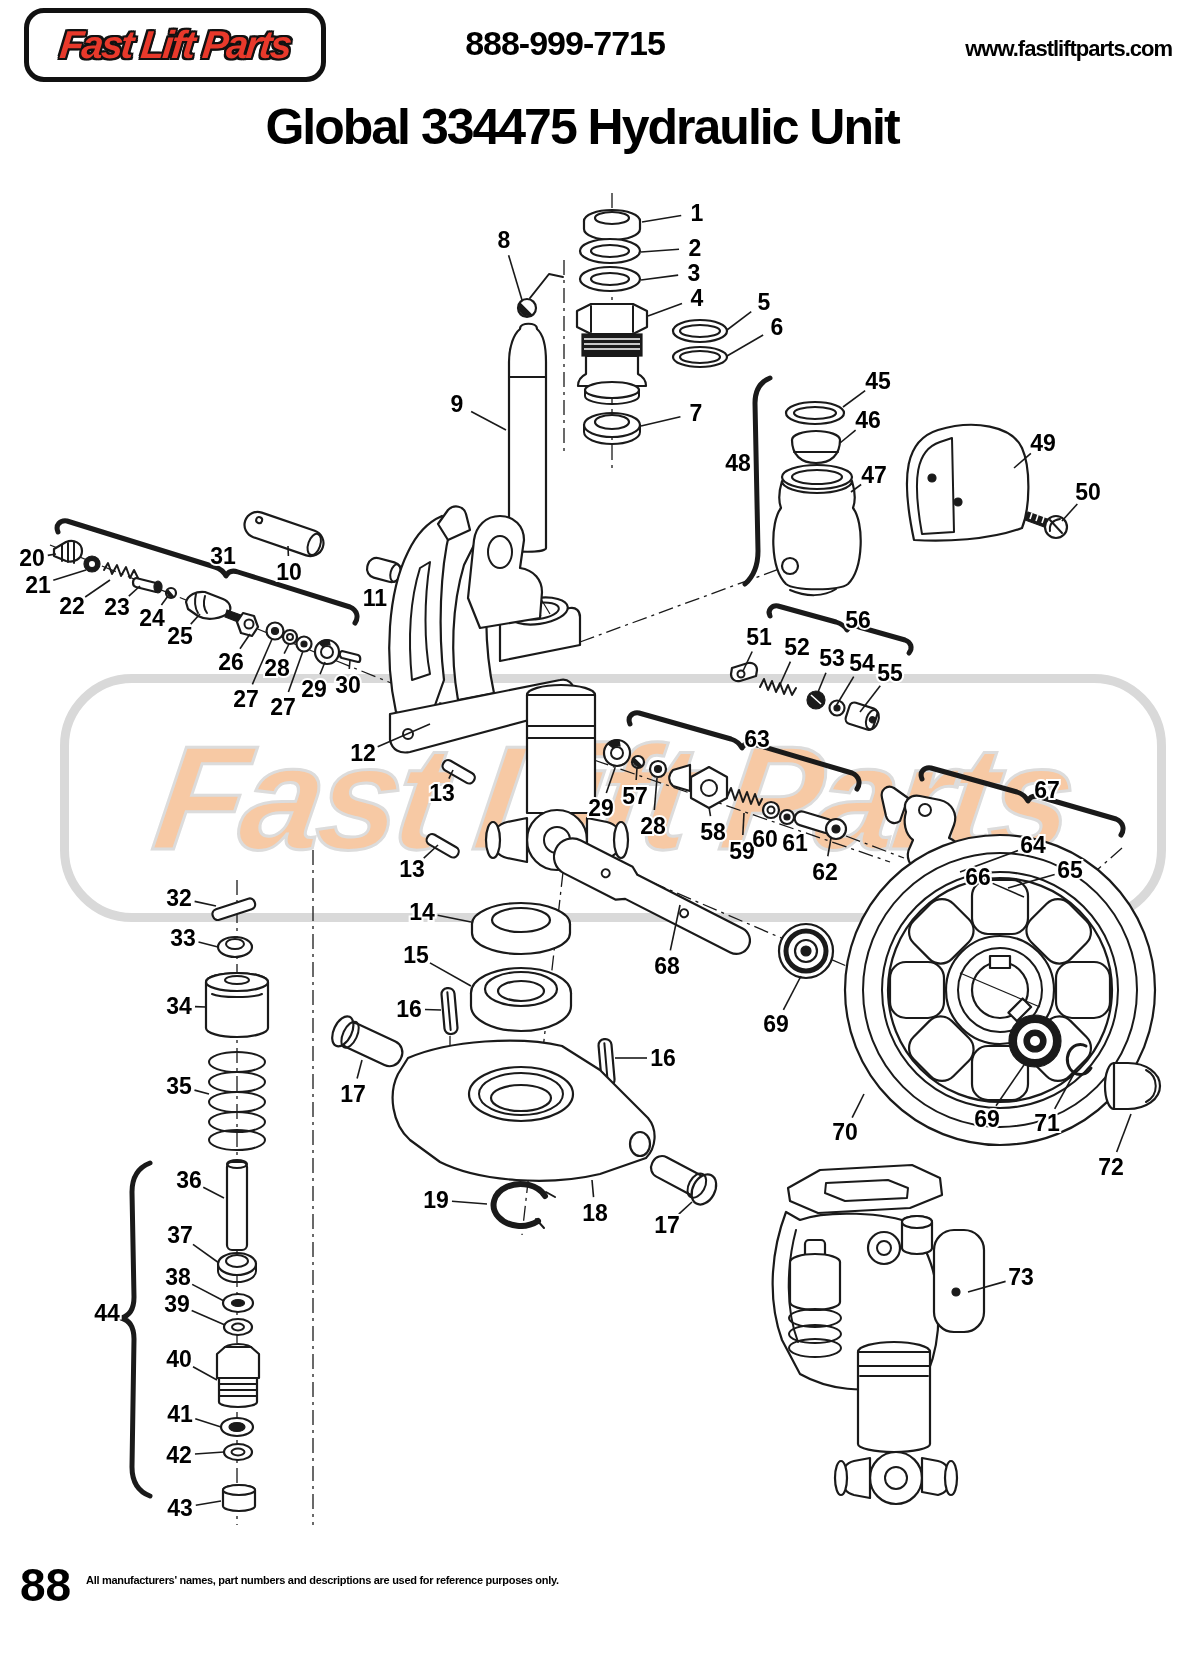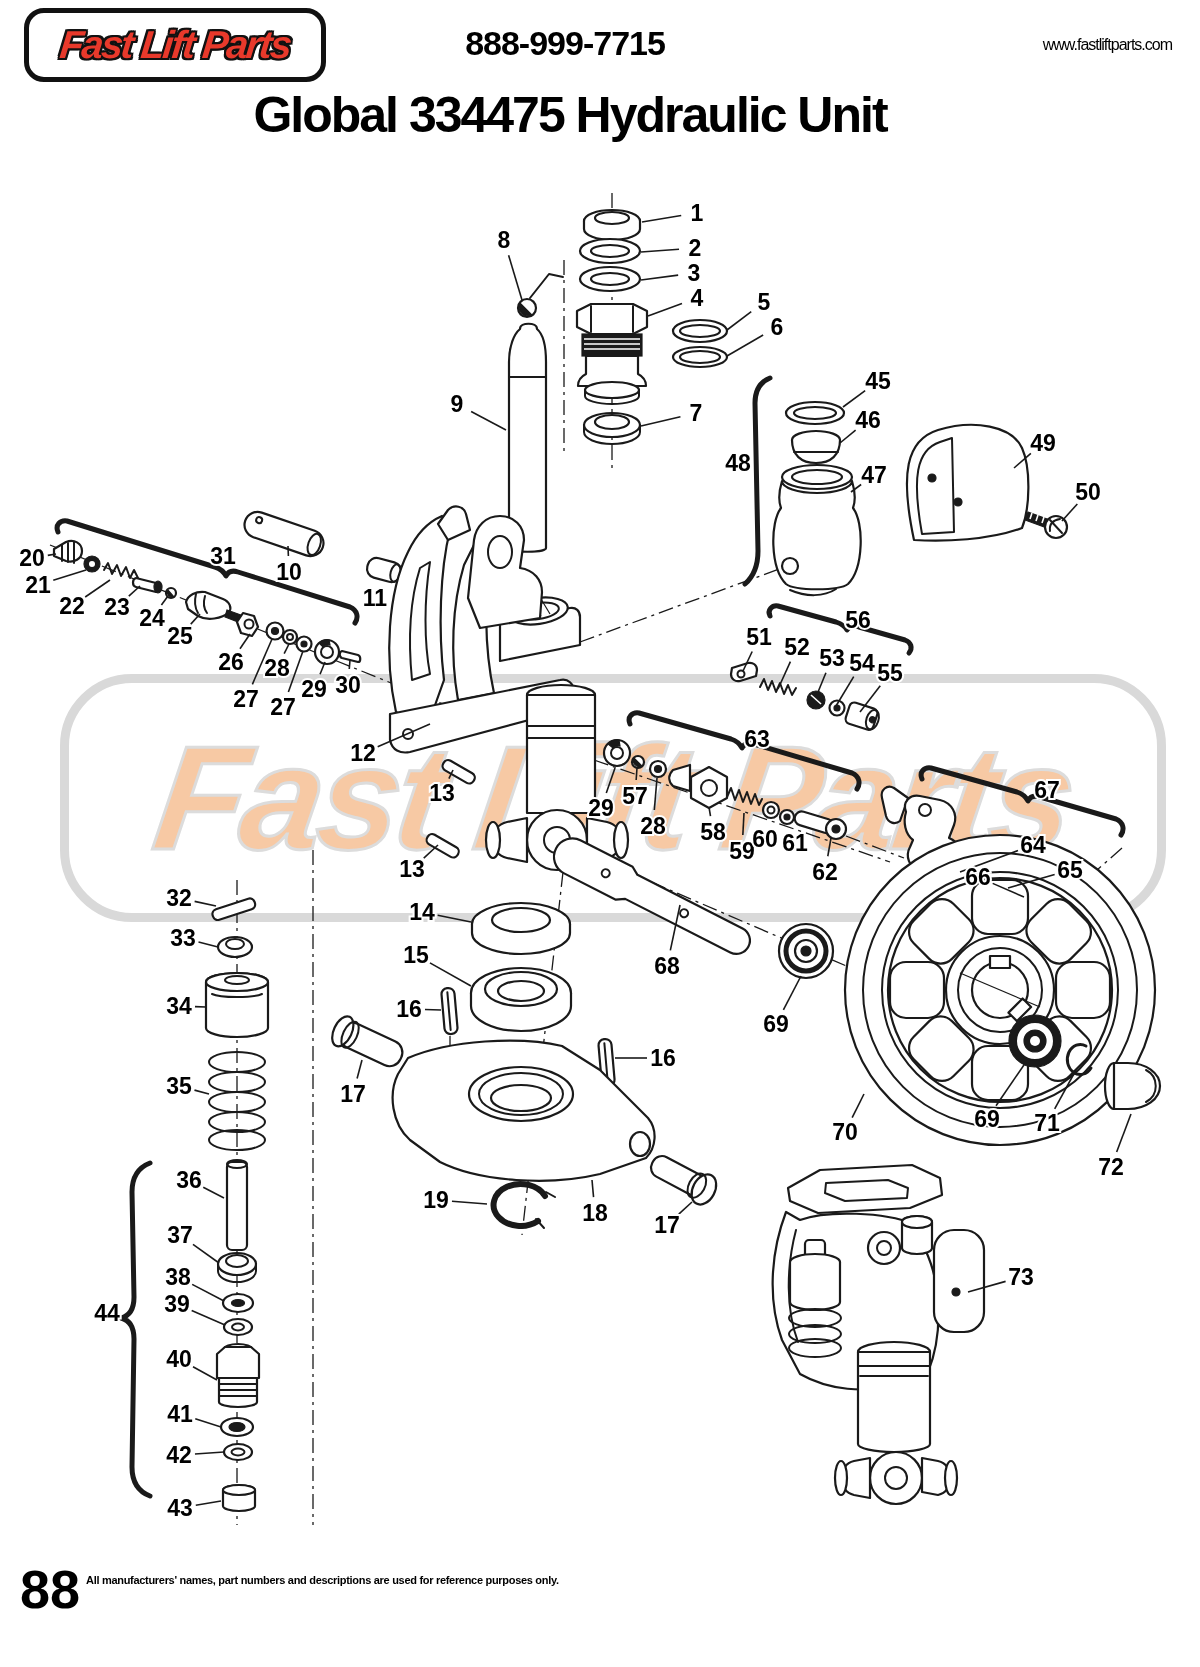--- a/index.html
+++ b/index.html
@@ -7,41 +7,41 @@
        font-family:"Liberation Sans",sans-serif;color:#000;overflow:hidden;}
   .logo-box{position:absolute;left:24px;top:8px;width:292px;height:64px;
 phenomenon:none;border:5px solid #111;border-radius:20px;background:#fff;
     display:flex;align-items:center;justify-content:center;z-index:5;}
   .logo-text{font-style:italic;font-weight:bold;font-size:39px;letter-spacing:-2px;
     color:#e8392b;white-space:nowrap;transform:skewX(-6deg);
     text-shadow:2px 2px 0 #111,-2px -2px 0 #111,2px -2px 0 #111,-2px 2px 0 #111,
       0 2px 0 #111,2px 0 0 #111,0 -2px 0 #111,-2px 0 0 #111;}
   .phone{position:absolute;left:415px;top:24px;width:300px;text-align:center;
     font-size:34px;font-weight:bold;letter-spacing:-1px;z-index:5;}
-  .website{position:absolute;right:28px;top:36px;font-size:16px;font-weight:normal;
+  .website{position:absolute;right:28px;top:36px;font-size:22px;font-weight:bold;
     letter-spacing:-1px;z-index:5;}
-  .title{position:absolute;left:0;top:86px;width:1140px;text-align:center;margin:0;
+  .title{position:absolute;left:0;top:86px;width:1140px;text-align:center;margin:12px;
     font-size:50px;font-weight:bold;letter-spacing:-2px;z-index:5;}
   .watermark{position:absolute;left:60px;top:674px;width:1088px;height:230px;
     border:9px solid #d9d9d9;border-radius:72px;display:flex;align-items:center;
     justify-content:center;z-index:1;}
   .watermark span{font-size:148px;font-weight:bold;font-style:italic;white-space:nowrap;
     color:#f7c9a4;transform:skewX(-8deg);letter-spacing:-5px;-webkit-text-stroke:3px #dcdcdc;}
   #diagram{position:absolute;left:0;top:0;z-index:2;}
   .w{fill:#fff;stroke:#1a1a1a;stroke-width:2.2;stroke-linecap:round;stroke-linejoin:round;}
   .ln{fill:none;stroke:#1a1a1a;stroke-width:2;stroke-linecap:round;stroke-linejoin:round;}
   .thin{fill:none;stroke:#1a1a1a;stroke-width:1.2;}
   .d{fill:#1a1a1a;stroke:#1a1a1a;stroke-width:1.2;}
   .wt{fill:none;stroke:#fff;stroke-width:1.6;}
   .cl{fill:none;stroke:#1a1a1a;stroke-width:1.3;stroke-dasharray:15 5 3 5;}
   .b{fill:none;stroke:#1a1a1a;stroke-width:5;stroke-linecap:round;stroke-linejoin:round;}
   text.callout{font-family:"Liberation Sans",sans-serif;font-size:23px;font-weight:bold;
     fill:#000;text-anchor:middle;paint-order:stroke;stroke:#fff;stroke-width:4px;}
   line.leader{stroke:#1a1a1a;stroke-width:1.6;}
-  .page-num{position:absolute;left:20px;top:1558px;font-size:54px;font-weight:bold;z-index:5;}
+  .page-num{position:absolute;left:20px;top:1558px;font-size:46px;font-weight:bold;z-index:5;}
   .legal{position:absolute;left:86px;top:1572px;font-size:11px;font-weight:bold;
     line-height:1.5;letter-spacing:-0.3px;z-index:5;}
 </style>
 </head>
 <body>
 
 <div class="logo-box">
   <span class="logo-text">Fast Lift Parts</span>
 </div>
 <div class="phone">888-999-7715</div>

